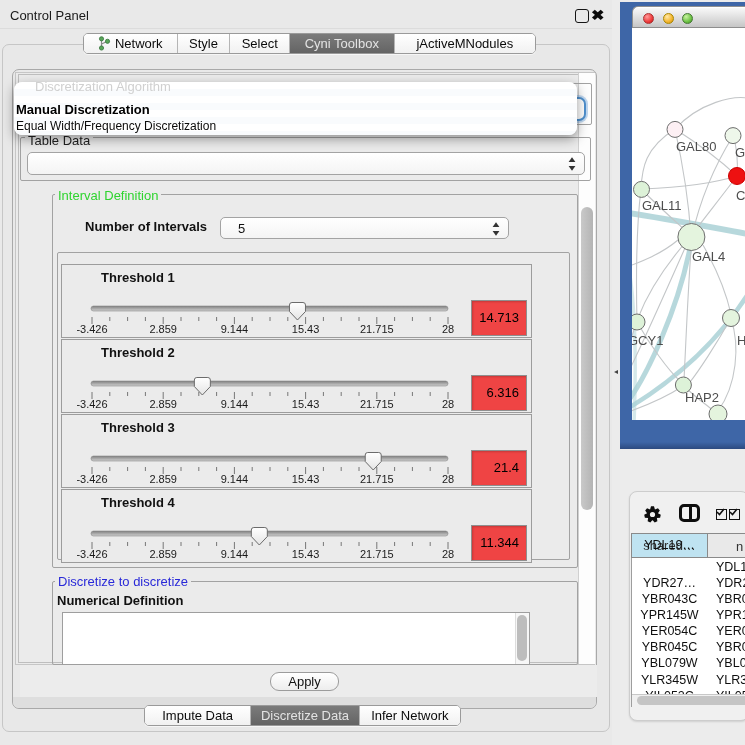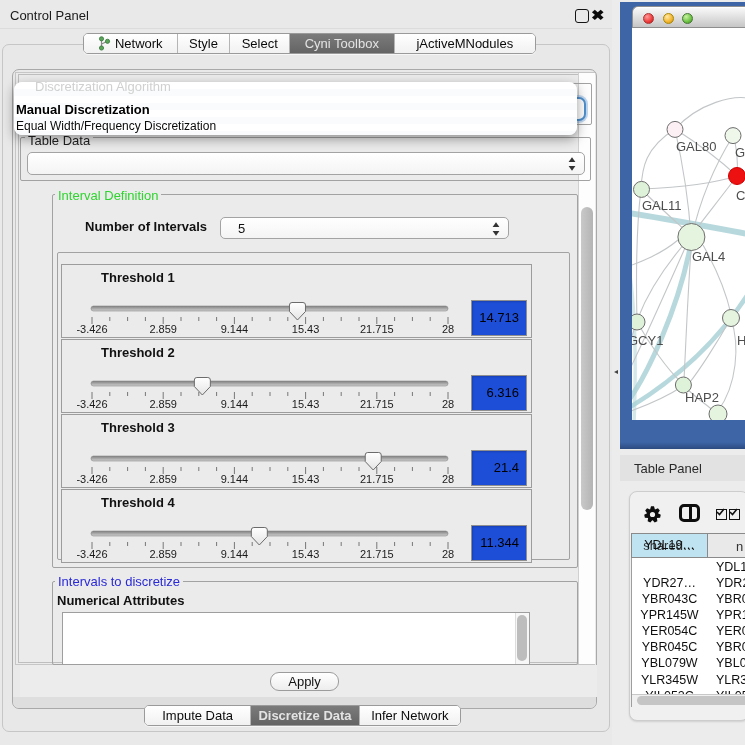--- a/index.html
+++ b/index.html
@@ -36,21 +36,21 @@
 .grplab { position:absolute; background:#ebebeb; padding:0 3px; font-size:13px; }
 
 
 .combo { position:absolute; border:1px solid #a3a3a3; border-radius:5px; background:linear-gradient(180deg,#ffffff,#f4f4f4); font-size:13px; color:#111; }
 .combo .tx { position:absolute; left:11px; top:3px; }
 .stepper { position:absolute; right:8px; top:4px; width:8px; height:14px; }
 
 
 .thp { position:absolute; left:61px; width:471px; height:74px; border:1px solid #9c9c9c; background:#ebebeb; }
 .thp .ti { position:absolute; left:7px; top:5px; font-size:13px; font-weight:bold; color:#111;margin-left:32px; }
-.vbox { position:absolute; left:409px; top:35px; width:56px; height:36px; background:#1d4ed8; border:1px solid #8f8f8f; box-shadow:inset 1px 1px 2px rgba(0,0,0,.18); font-size:13px; color:#000; text-align:right; line-height:34px; padding-right:7px; }
+.vbox { position:absolute; left:409px; top:35px; width:56px; height:36px; background:#ef4444; border:1px solid #8f8f8f; box-shadow:inset 1px 1px 2px rgba(0,0,0,.18); font-size:13px; color:#000; text-align:right; line-height:34px; padding-right:7px; }
 
 
 #applyrow { left:20px; top:665px; width:577px; height:32px; background:#ececec; }
 #applybtn { left:270px; top:672px; width:69px; height:19px; border:1px solid #9c9c9c; border-radius:9px; background:linear-gradient(180deg,#ffffff,#ededed); font-size:13px; text-align:center; line-height:17px; color:#111; }
 
 
 #bluezone { left:620px; top:2px; width:125px; height:447px; background:#3e66a7; }
 #bluebot { left:620px; top:442px; width:125px; height:7px; background:linear-gradient(180deg,#3e66a7,#2c4a80); }
 #nwtitle { left:632px; top:6px; width:113px; height:22px; background:linear-gradient(180deg,#fbfbfb,#c6c6c6); border-left:1px solid #909090; border-top:1px solid #909090; border-bottom:1px solid #8e8e8e; border-top-left-radius:6px; box-shadow:inset 0 1px 0 #fff; }
 .tl { position:absolute; top:6px; width:11px; height:11px; border-radius:50%; }
@@ -307,33 +307,33 @@
           <text x="243.60000000000002" y="38" font-size="11" fill="#1a1a1a" text-anchor="middle">15.43</text>
           <text x="314.8" y="38" font-size="11" fill="#1a1a1a" text-anchor="middle">21.715</text>
           <text x="386" y="38" font-size="11" fill="#1a1a1a" text-anchor="middle">28</text>
           <path transform="translate(188.81750779609243,7)" d="M3 0.5 h11 a2.5 2.5 0 0 1 2.5 2.5 v6.5 L8.5 18 L0.5 9.5 V3 a2.5 2.5 0 0 1 2.5 -2.5 z" fill="url(#th3)" stroke="#6b6b6b" stroke-width="1"></path>
         </svg>
         <div class="vbox">11.344</div>
       </div>
     </div>
 
   <div class="grp" style="left:52px; top:581px; width:526px; height:84px;"></div>
-  <div class="grplab" style="left:55px; top:574px; color:#2929d8;">Intervals to discretize</div>
-  <div class="abs b13" style="left:57px; top:593px;">Numerical Attributes</div>
+  <div class="grplab" style="left:55px; top:574px; color:#2929d8;">Discretize to discretize</div>
+  <div class="abs b13" style="left:57px; top:593px;">Numerical Definition</div>
   <div class="abs" style="left:62px; top:612px; width:468px; height:53px; background:#fff; border:1px solid #9e9e9e;">
     <div style="position:absolute; right:0; top:0; width:14px; height:51px; background:#f7f7f7; border-left:1px solid #ddd;"></div>
     <div style="position:absolute; right:2px; top:2px; width:10px; height:46px; background:#bdbdbd; border-radius:5px;"></div>
   </div>
 
   <div id="applyrow" class="abs"></div>
   <div id="applybtn" class="abs">Apply</div>
 
   <div class="seg abs" style="left:144px; top:705px; width:317px;">
     <div class="sg" style="width:107px;">Impute Data</div>
-    <div class="sg on" style="width:109px;font-weight:bold;">Discretize Data</div>
+    <div class="sg on" style="width:109px;">Discretize Data</div>
     <div class="sg" style="width:101px;text-align:center;">Infer Network</div>
   </div>
 
   <div id="bluezone" class="abs"></div>
   <div id="bluebot" class="abs"></div>
   <div id="nwtitle" class="abs">
     <div class="tl" style="left:10px; background:radial-gradient(circle at 35% 30%, #ff9a9a, #ee3b3b 60%, #b81414); border:0.5px solid #a33;"></div>
     <div class="tl" style="left:29.5px; background:radial-gradient(circle at 35% 30%, #ffe9a8, #f3b42d 60%, #c78a10); border:0.5px solid #a80;"></div>
     <div class="tl" style="left:49px; background:radial-gradient(circle at 35% 30%, #c9f3a0, #6cc244 60%, #3f8c22); border:0.5px solid #473;"></div>
   </div>
@@ -384,23 +384,20 @@
         <text x="735" y="157">GA</text>
         <text x="736" y="200">C</text>
         <text x="642" y="210">GAL11</text>
         <text x="692" y="261">GAL4</text>
         <text x="628" y="345">GCY1</text>
         <text x="737" y="345">H</text>
         <text x="685" y="402">HAP2</text>
       </g>
     </svg>
   </div>
-  <div id="tpbar" class="abs">
-      <span>Table Panel</span>
-    </div>
   <div id="splitarrow" class="abs">◂</div>
 
   <div id="tablebox" class="abs"></div>
 
   <div class="abs" style="left:644px; top:506px;" id="gearwrap">
     <svg width="17" height="17" viewBox="0 0 17 17">
         <g id="gear">
           <path d="M7.01 0.33 L9.99 0.33 L10.94 3.46 A5.6 5.6 0 0 1 10.92 3.45L13.96 2.25 L15.81 4.57 L13.96 7.26 A5.6 5.6 0 0 1 13.96 7.25L16.79 8.87 L16.13 11.77 L12.87 12.00 A5.6 5.6 0 0 1 12.88 11.99L13.38 15.21 L10.70 16.50 L8.49 14.10 A5.6 5.6 0 0 1 8.51 14.10L6.30 16.50 L3.62 15.21 L4.12 11.99 A5.6 5.6 0 0 1 4.13 12.00L0.87 11.77 L0.21 8.87 L3.04 7.25 A5.6 5.6 0 0 1 3.04 7.26L1.19 4.57 L3.04 2.25 L6.08 3.45 A5.6 5.6 0 0 1 6.06 3.46 Z M11.1 8.5 A2.6 2.6 0 1 0 5.9 8.5 A2.6 2.6 0 1 0 11.1 8.5 Z" fill="#0d0d0d" fill-rule="evenodd"></path>
         </g>
       </svg>

